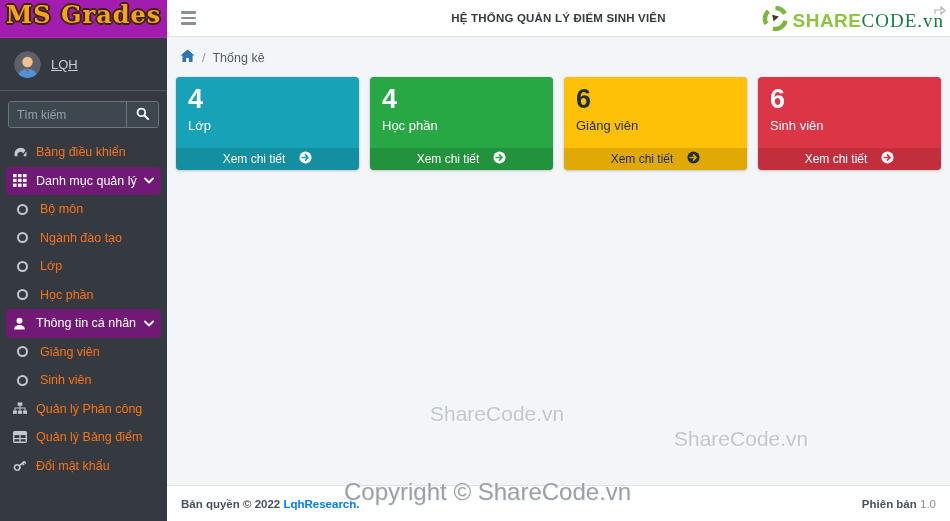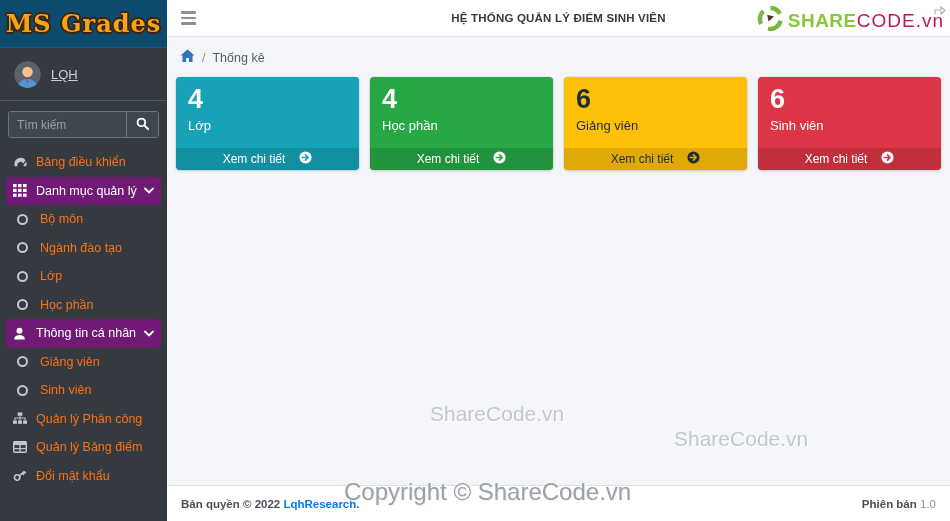--- a/index.html
+++ b/index.html
@@ -13,23 +13,23 @@
   }
 
   
   .sidebar {
     position: absolute; left: 0; top: 0;
     width: 167px; height: 521px;
     background: #343a40; color: #c2c7d0;
     z-index: 5;
   }
   .brand {
-    height: 48px; display: flex; align-items: center; justify-content: center;
+    height: 38px; display: flex; align-items: flex-start; justify-content: center;
     border-bottom: 1px solid rgba(255,255,255,.08);
-    background: #0c4a6e;
+    background: #a21caf;
   }
   .brand-text {
     font-family: "DejaVu Serif", serif;
     font-weight: bold; font-size: 24px; letter-spacing: 1px;
     color: #f7a21b;
     text-shadow:
       -2px 0 0 #3b2410, 2px 0 0 #3b2410, 0 -2px 0 #3b2410, 0 2px 0 #3b2410,
       -1px -1px 0 #3b2410, 1px -1px 0 #3b2410, -1px 1px 0 #3b2410, 1px 1px 0 #3b2410;
     white-space: nowrap;
   }
@@ -140,21 +140,21 @@
   .wm-2 { left: 674px; top: 427px; font-size: 21px; }
   .wm-footer {
     left: 344px; top: 478px; font-size: 24px;
     color: #9aa1a8; text-shadow: 1px 1px 0 #f2f2f2, 2px 2px 1px rgba(255,255,255,.9);
   }
   .sc-logo {
     position: absolute; right: 6px; top: 5px; z-index: 10;
     display: flex; align-items: center; gap: 4px; pointer-events: none;
   }
   .sc-logo .sc-share { color: #8cc63e; font-weight: bold; font-size: 19px; letter-spacing: .5px; }
-  .sc-logo .sc-code  { color: #be185d; font-weight: normal; font-size: 19px; letter-spacing: 1px; }
+  .sc-logo .sc-code  { color: #15803d; font-weight: normal; font-size: 19px; letter-spacing: 1px; font-family: Liberation Serif, serif; }
   .sc-logo .sc-text { position: relative; line-height: 1; }
   .sc-mini { position: absolute; right: -2px; top: -9px; }
 </style>
 </head>
 <body>
 
 <aside class="sidebar">
   <div class="brand">
     <span class="brand-text">MS Grades</span>
   </div>

